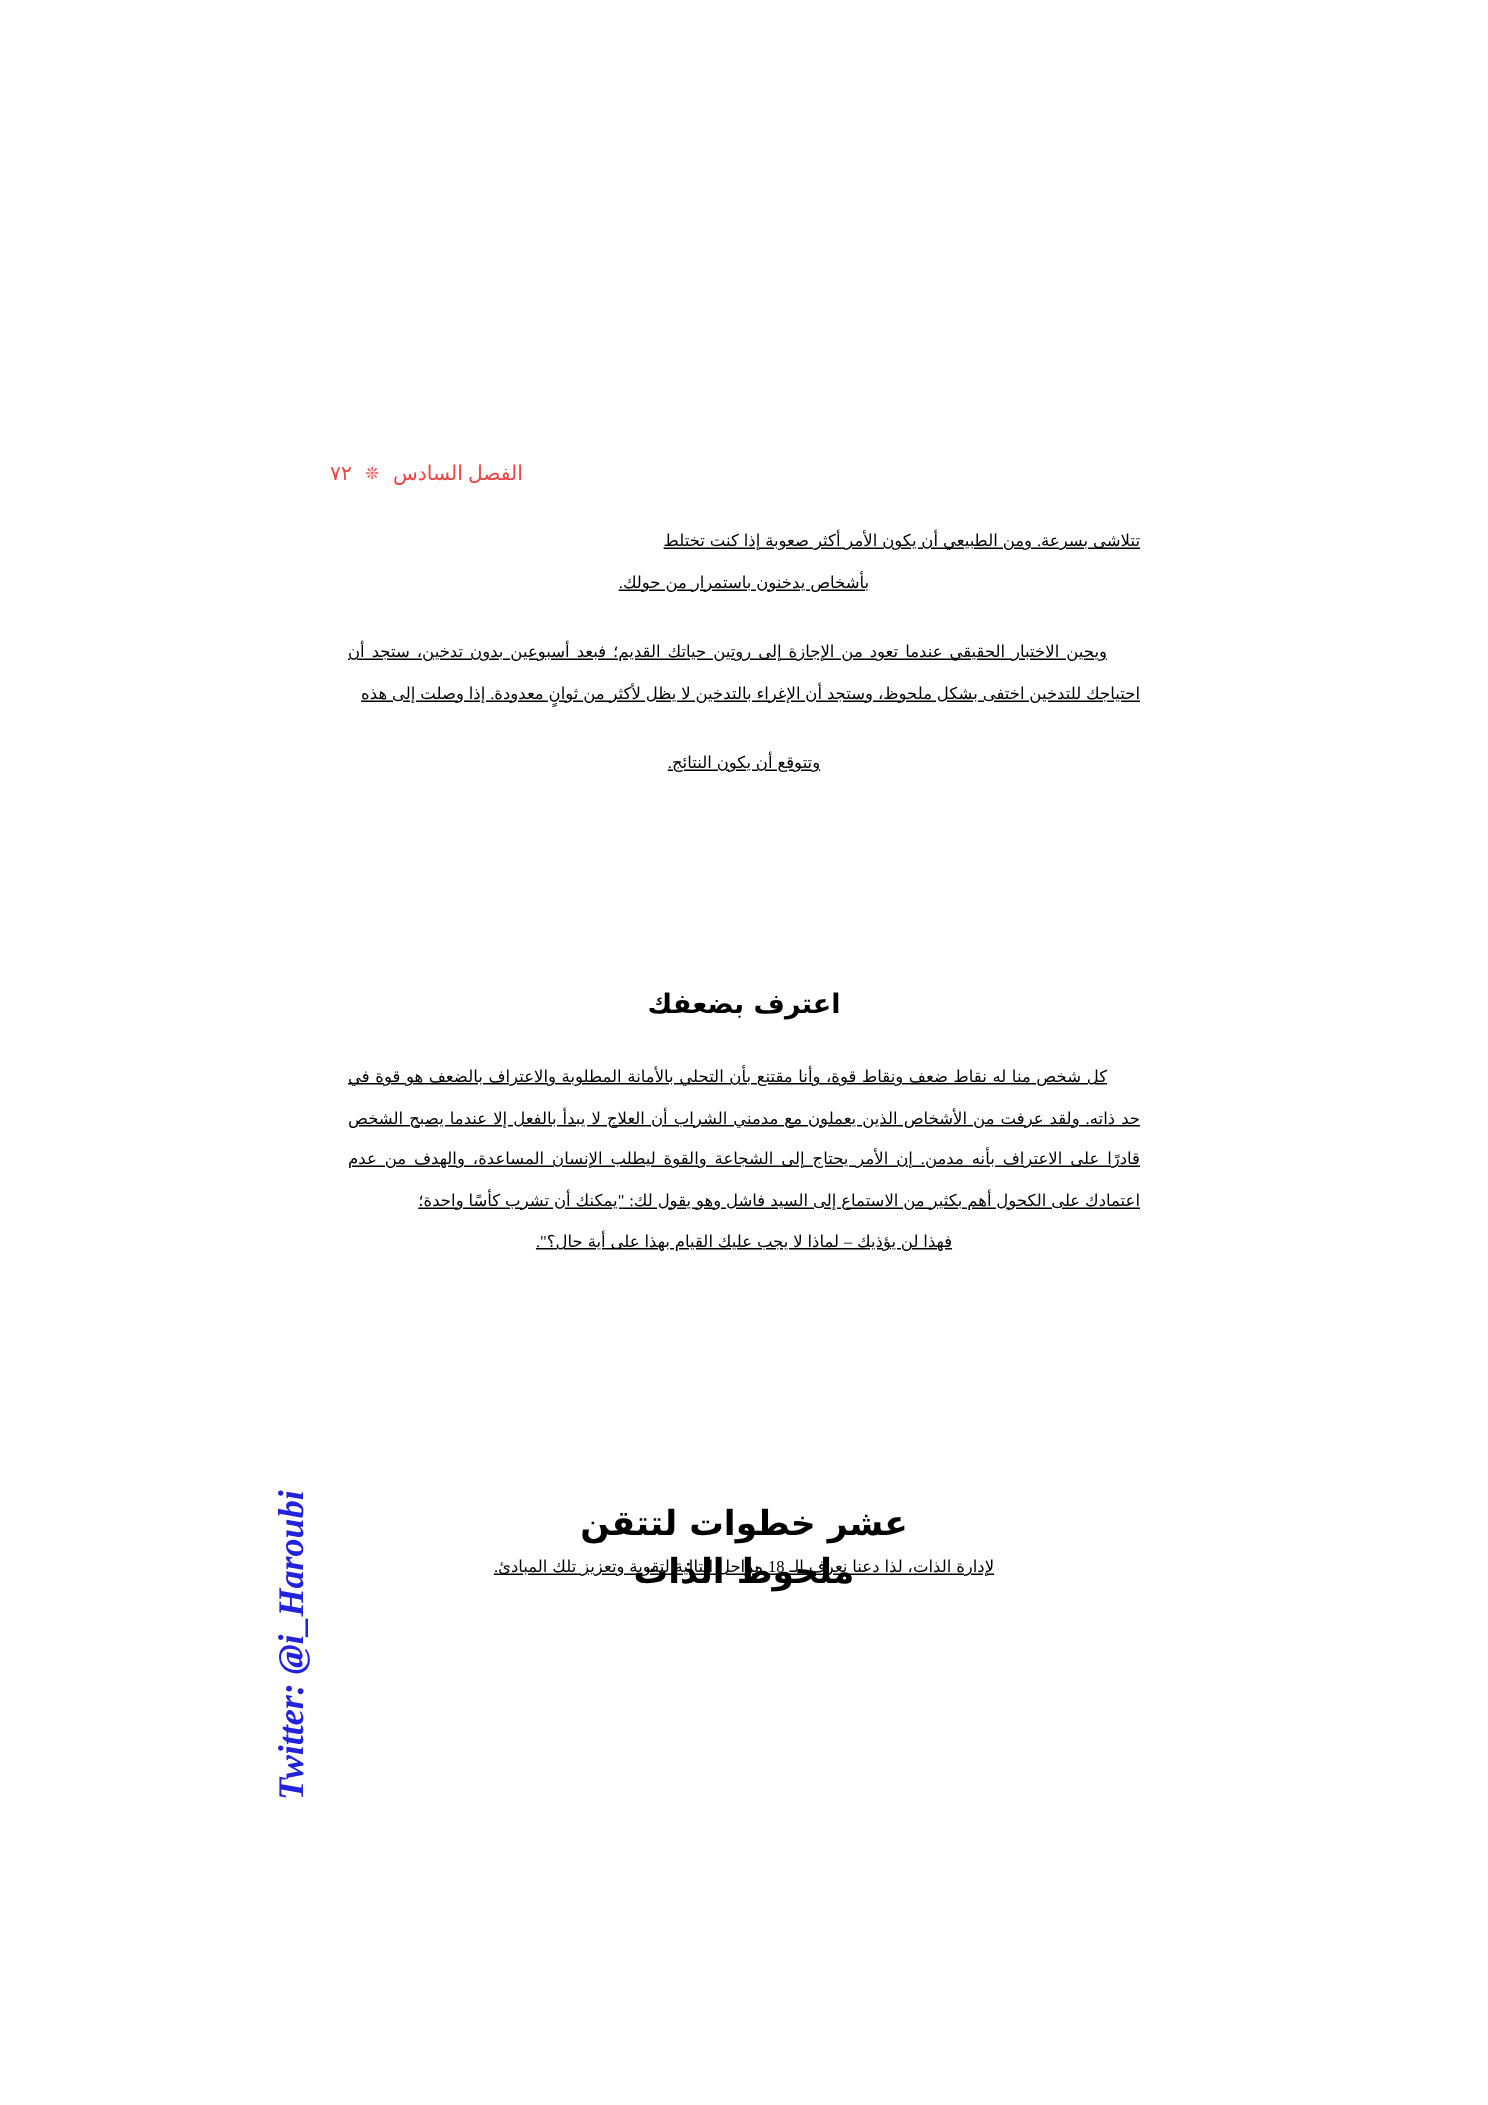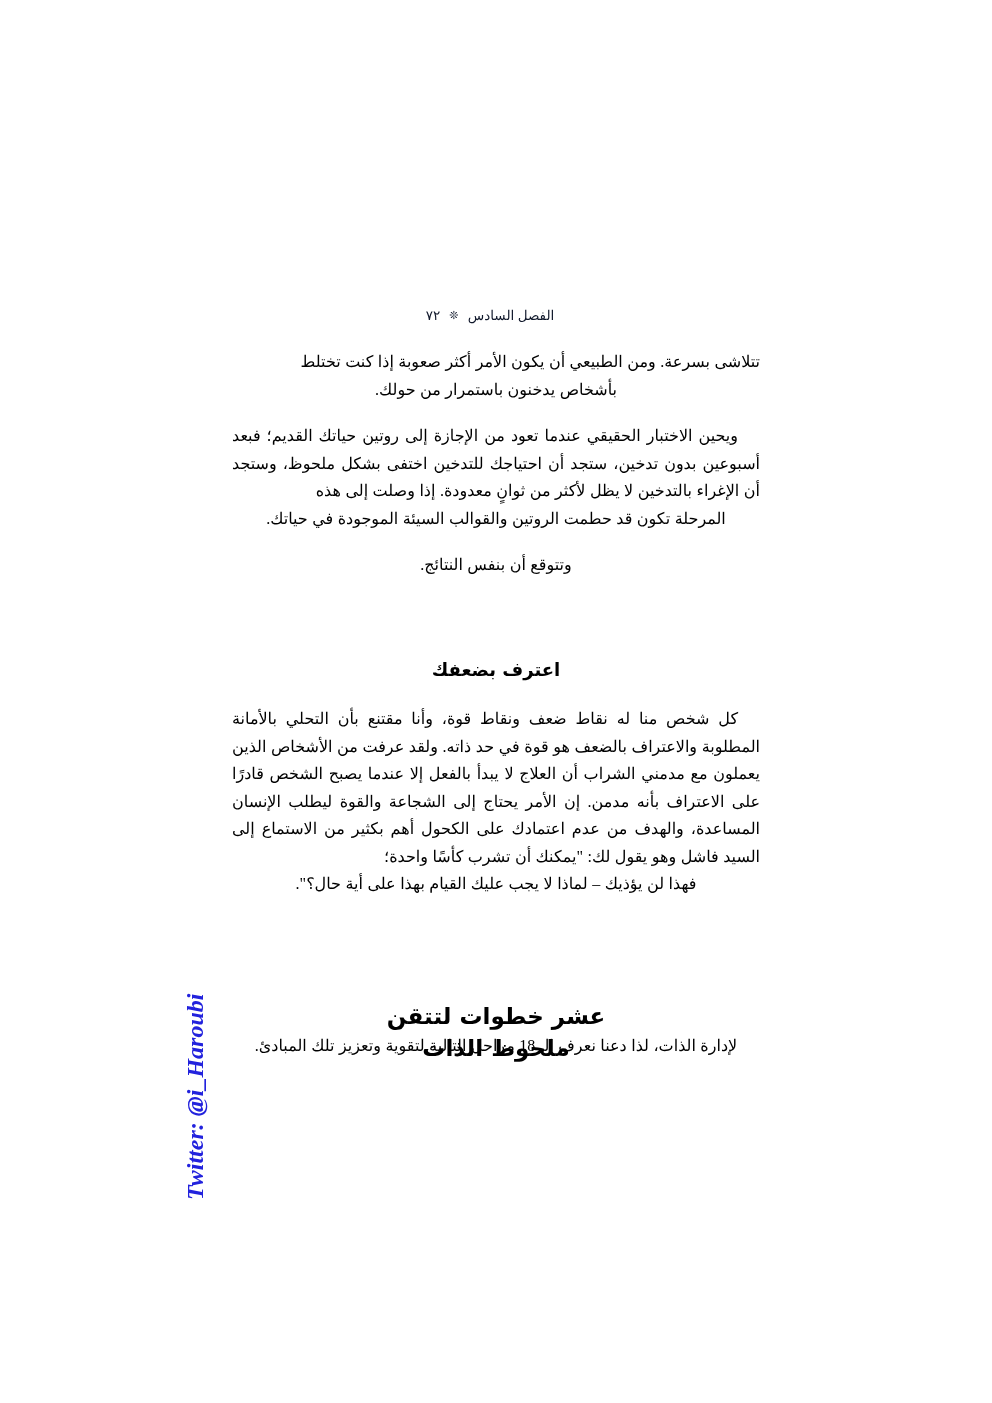--- a/index.html
+++ b/index.html
@@ -17,49 +17,50 @@
     font-family: "Liberation Serif", "DejaVu Serif", serif;
     color: #000000;
   }
 
   
   .running-head {
     position: absolute;
     top: 307px;
     right: 232px;
     width: 540px;
-    text-align: center;
+    text-align: left;
     direction: rtl;
     font-family: "Liberation Serif", "DejaVu Serif", serif;
     font-size: 13.5px;
     letter-spacing: 0.3px;
-    color: #0f172a;
+    color: #ef4444;
     white-space: nowrap;
   }
   .running-head .rh-inner {
     display: inline-block;
     direction: rtl;
   }
   .running-head .rh-chapter { margin-right: 0; }
   .running-head .rh-orn {
     display: inline-block;
     margin: 0 9px;
     font-size: 11px;
     transform: translateY(-1px);
   }
   .running-head .rh-page { letter-spacing: 1px; }
 
   p.body-text {
     margin: 0 0 19px 0;
     font-family: "Liberation Serif", "DejaVu Serif", serif;
-    font-size: 16px;
+    font-size: 11px;
     line-height: 27.5px;
     text-indent: 22px;
     text-align: justify;
     word-spacing: 0.5px;
+    text-decoration: underline;
   }
   p.body-text.no-indent { text-indent: 0; }
 
   
   .tail {
     display: block;
     text-align: center;
     text-indent: 0;
   }
 
@@ -143,25 +144,24 @@
 
   <div class="para-block" id="block-intro">
 
     <p class="body-text no-indent">
       <span>تتلاشى بسرعة. ومن الطبيعي أن يكون الأمر أكثر صعوبة إذا كنت تختلط</span>
       <span class="tail">بأشخاص يدخنون باستمرار من حولك.</span>
     </p>
 
     <p class="body-text">
       <span>ويحين الاختبار الحقيقي عندما تعود من الإجازة إلى روتين حياتك القديم؛ فبعد أسبوعين بدون تدخين، ستجد أن احتياجك للتدخين اختفى بشكل ملحوظ، وستجد أن الإغراء بالتدخين لا يظل لأكثر من ثوانٍ معدودة. إذا وصلت إلى هذه</span>
-      <span class="tail">المرحلة تكون قد حطمت الروتين والقوالب السيئة الموجودة في حياتك.</span>
     </p>
 
     <p class="body-text">
-      <span class="tail">وتتوقع أن بنفس النتائج.</span>
+      <span class="tail">وتتوقع أن يكون النتائج.</span>
     </p>
   </div>
 
   <div class="heading-block-1">
     <h2 class="section-heading">اعترف بضعفك</h2>
   </div>
 
   <div class="para-block" id="block-admit">
     <p class="body-text">
       <span>كل شخص منا له نقاط ضعف ونقاط قوة، وأنا مقتنع بأن التحلي بالأمانة المطلوبة والاعتراف بالضعف هو قوة في حد ذاته. ولقد عرفت من الأشخاص الذين يعملون مع مدمني الشراب أن العلاج لا يبدأ بالفعل إلا عندما يصبح الشخص قادرًا على الاعتراف بأنه مدمن. إن الأمر يحتاج إلى الشجاعة والقوة ليطلب الإنسان المساعدة، والهدف من عدم اعتمادك على الكحول أهم بكثير من الاستماع إلى السيد فاشل وهو يقول لك: "يمكنك أن تشرب كأسًا واحدة؛</span>

